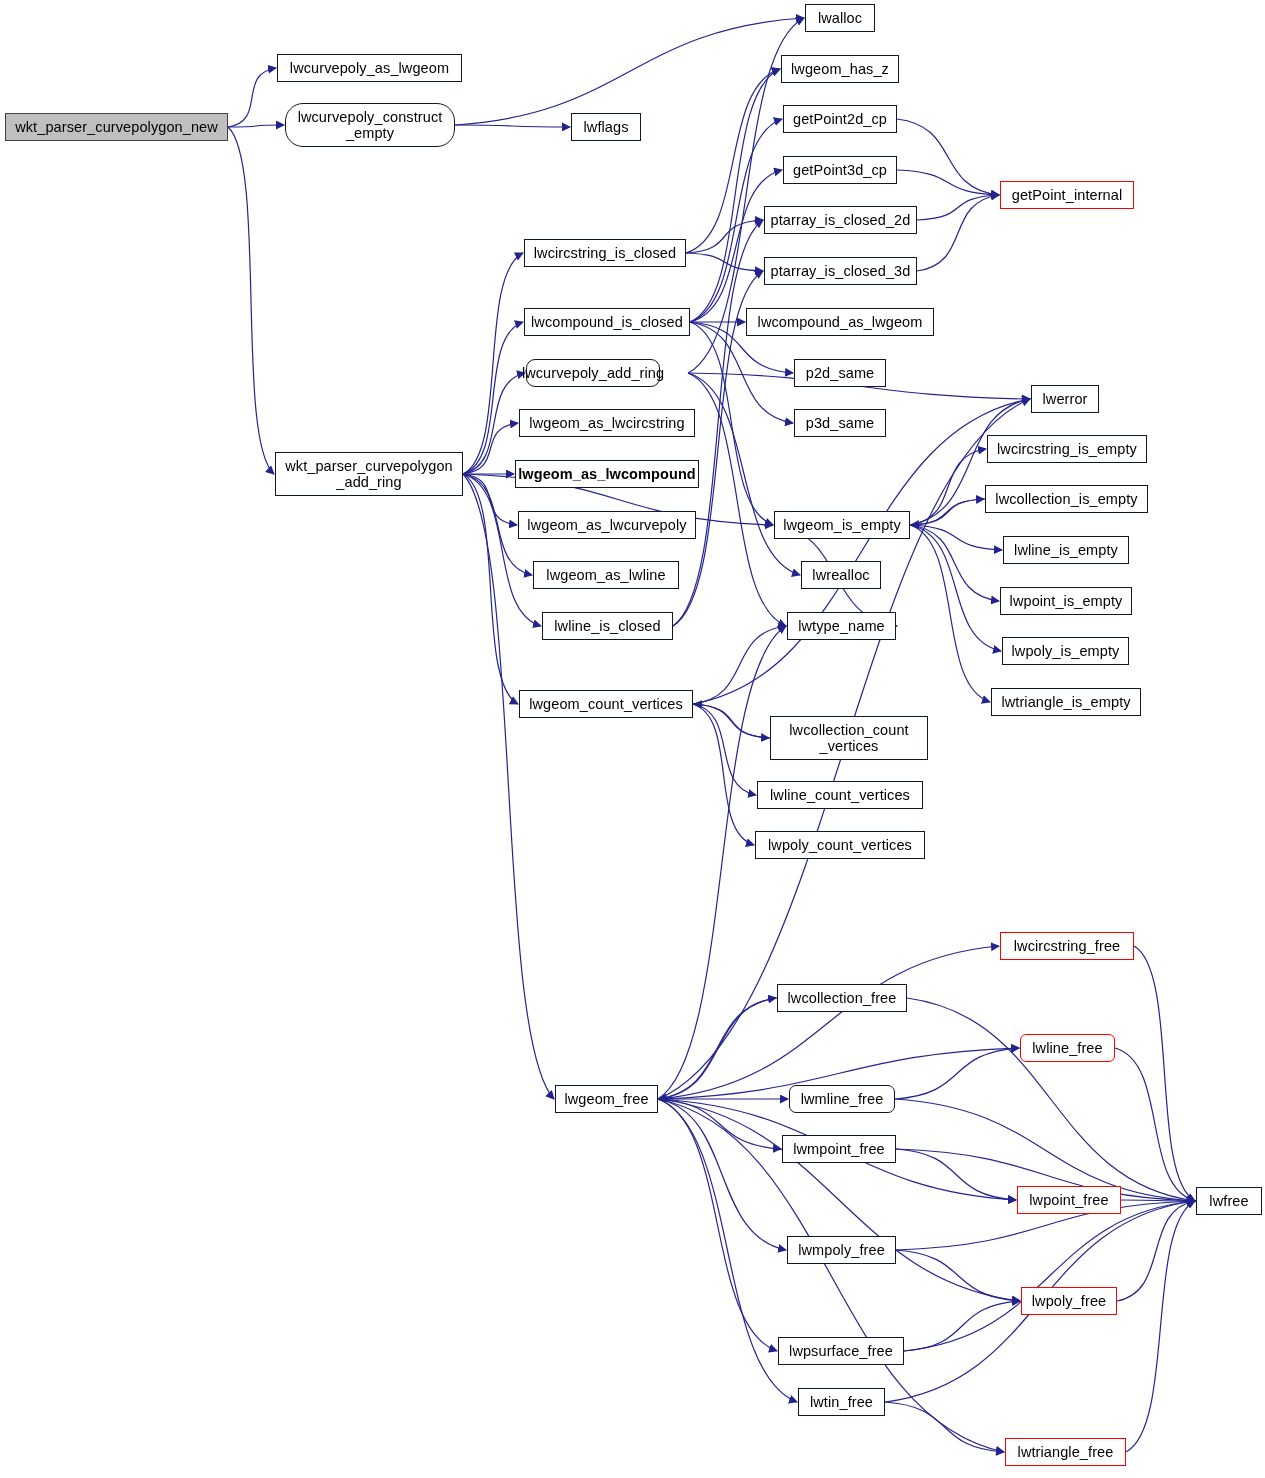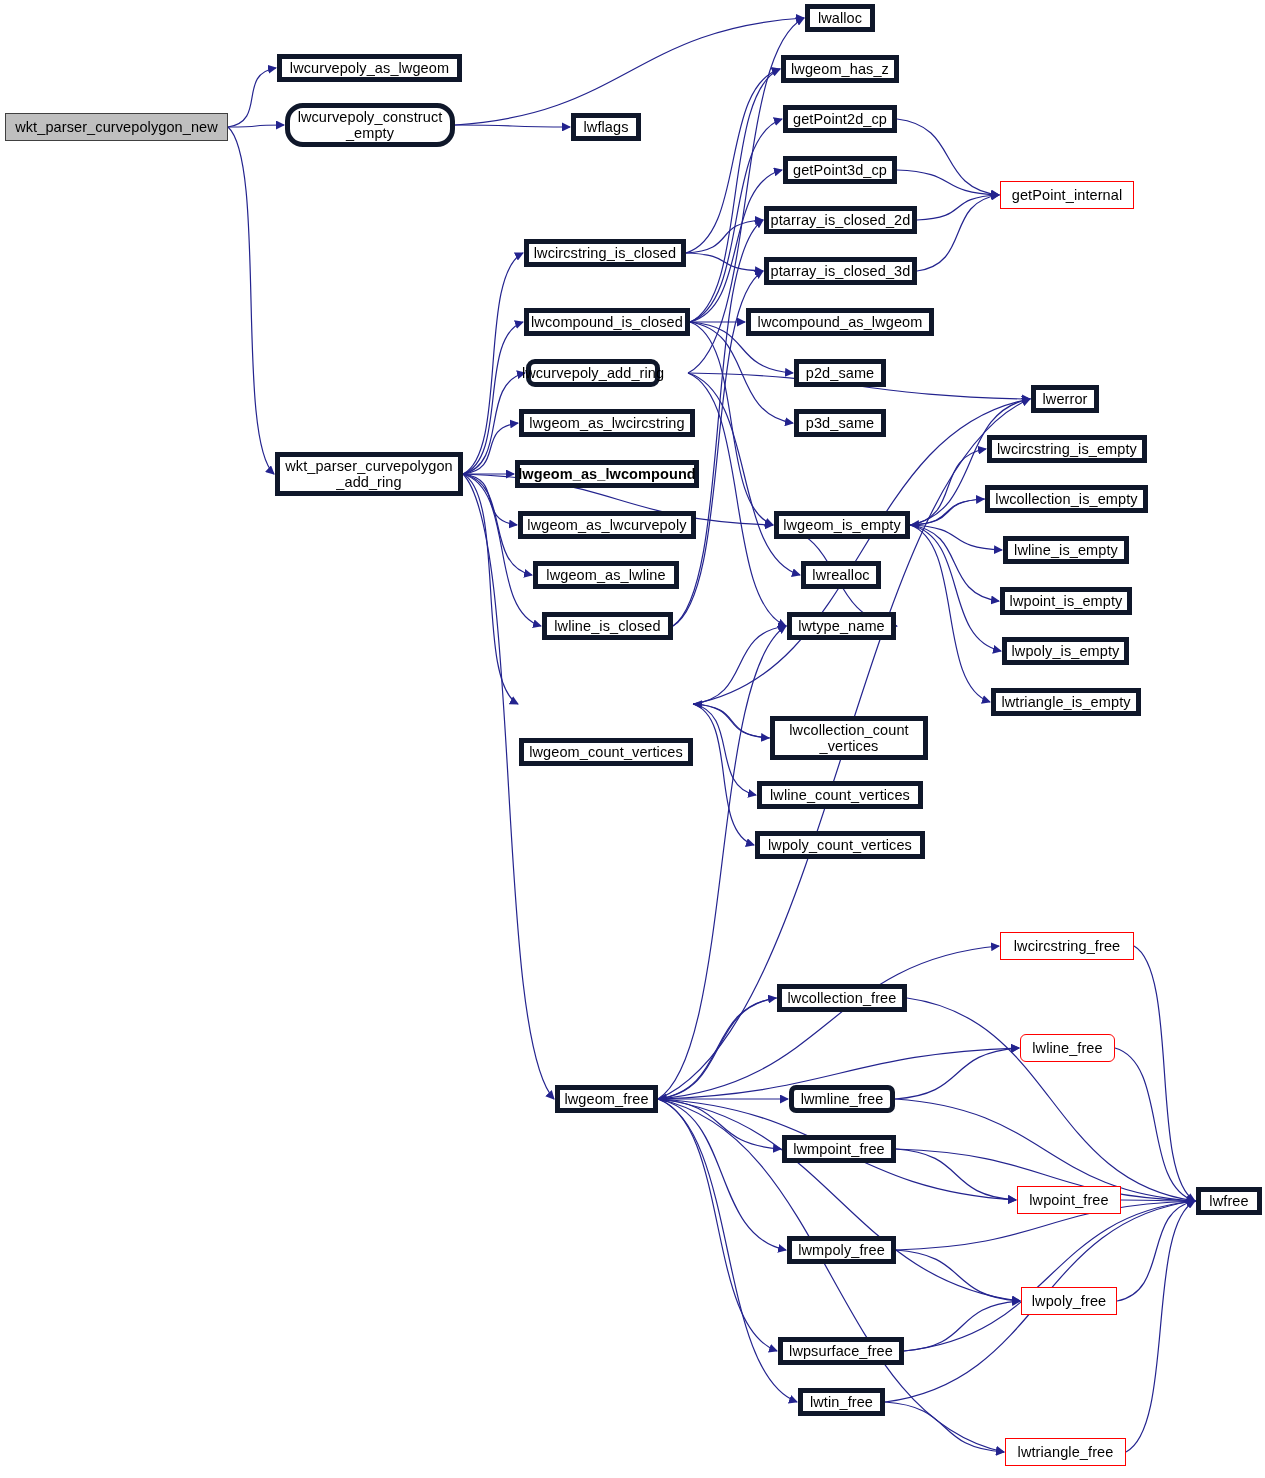--- a/index.html
+++ b/index.html
@@ -27,21 +27,21 @@
     position: absolute;
     box-sizing: border-box;
     display: flex;
     align-items: center;
     justify-content: center;
     text-align: center;
     font-size: 14.5px;
     line-height: 1.12;
     color: #000000;
     background: #ffffff;
-    border: 5px solid #0f172a;
+    border: 1px solid #0f172a;
     white-space: pre-line;
     letter-spacing: 0.1px;
     z-index: 3;
   }
   .node.current {
     background: #bfbfbf;
     border: 1px solid #404040;
   }
   .node.redborder {
     border: 1px solid #ff0000;
@@ -170,21 +170,21 @@
       <div class="node" style="left: 1031px; top: 385px; width: 68px; height: 28px;">lwerror</div>
       <div class="node" style="left: 987px; top: 435px; width: 160px; height: 28px;">lwcircstring_is_empty</div>
       <div class="node" style="left: 985px; top: 485px; width: 163px; height: 28px;">lwcollection_is_empty</div>
       <div class="node" style="left: 1003px; top: 536px; width: 126px; height: 28px;">lwline_is_empty</div>
       <div class="node" style="left: 1000px; top: 587px; width: 132px; height: 28px;">lwpoint_is_empty</div>
       <div class="node" style="left: 1002px; top: 637px; width: 127px; height: 28px;">lwpoly_is_empty</div>
       <div class="node" style="left: 991px; top: 688px; width: 150px; height: 28px;">lwtriangle_is_empty</div>
       <div class="node" style="left: 774px; top: 511px; width: 136px; height: 28px;">lwgeom_is_empty</div>
       <div class="node" style="left: 801px; top: 561px; width: 80px; height: 28px;">lwrealloc</div>
       <div class="node" style="left: 787px; top: 612px; width: 109px; height: 28px;">lwtype_name</div>
-      <div class="node" style="left: 519px; top: 690px; width: 174px; height: 28px; margin-top: 48px;">lwgeom_count_vertices</div>
+      <div class="node" style="left: 519px; top: 690px; width: 174px; height: 28px;">lwgeom_count_vertices</div>
       <div class="node" style="left: 770px; top: 716px; width: 158px; height: 44px;">lwcollection_count
 _vertices</div>
       <div class="node" style="left: 757px; top: 781px; width: 166px; height: 28px;">lwline_count_vertices</div>
       <div class="node" style="left: 755px; top: 831px; width: 170px; height: 28px;">lwpoly_count_vertices</div>
       <div class="node redborder" style="left: 1000px; top: 932px; width: 134px; height: 28px;">lwcircstring_free</div>
       <div class="node" style="left: 777px; top: 984px; width: 130px; height: 28px;">lwcollection_free</div>
       <div class="node redborder" style="left: 1020px; top: 1034px; width: 95px; height: 28px; border-radius: 6px;">lwline_free</div>
       <div class="node" style="left: 789px; top: 1085px; width: 106px; height: 28px; border-radius: 7px;">lwmline_free</div>
       <div class="node" style="left: 782px; top: 1135px; width: 114px; height: 28px;">lwmpoint_free</div>
       <div class="node redborder" style="left: 1017px; top: 1186px; width: 104px; height: 28px;">lwpoint_free</div>

